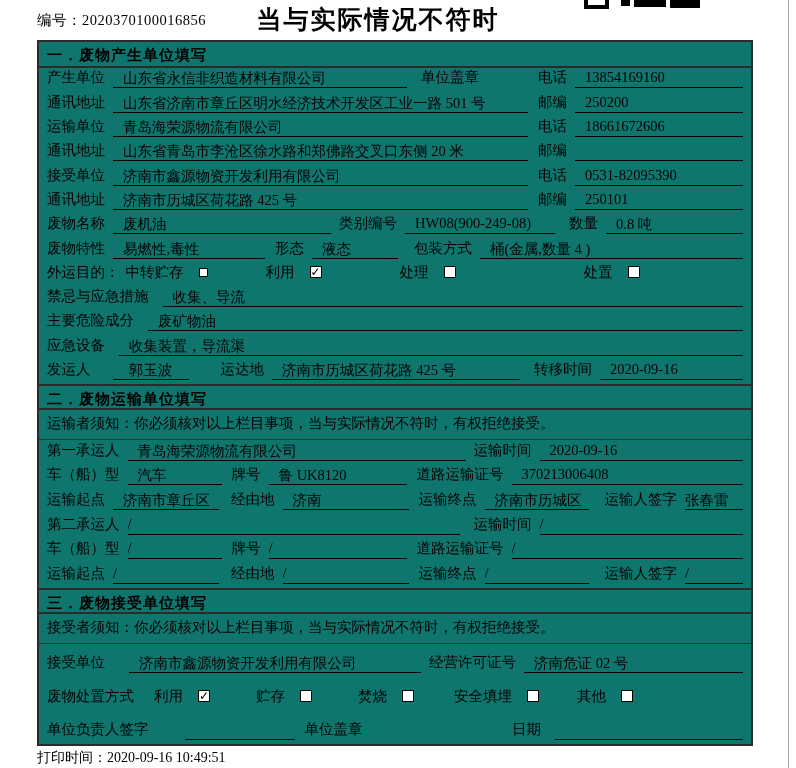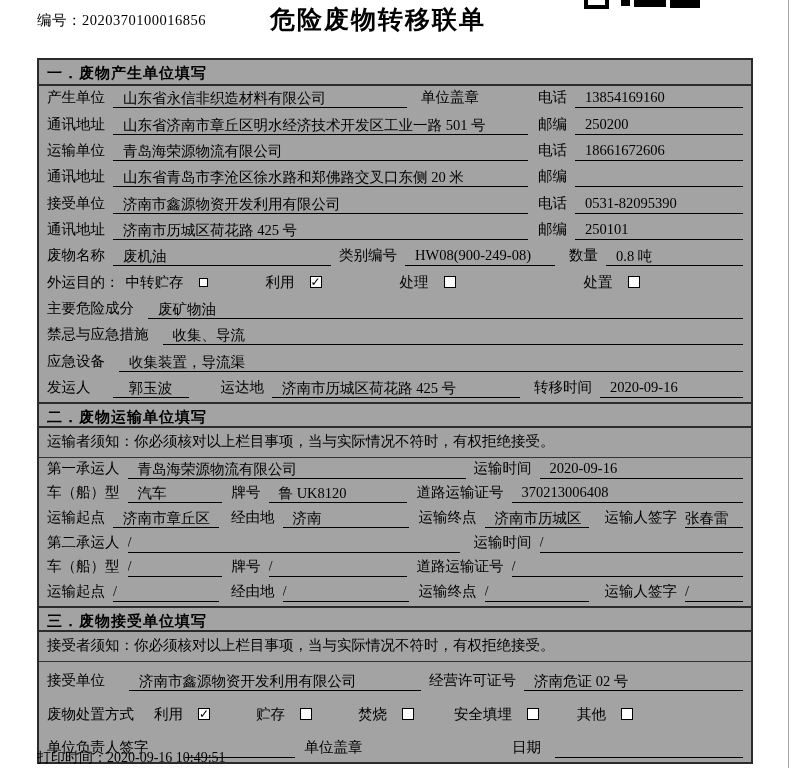--- a/index.html
+++ b/index.html
@@ -13,21 +13,21 @@
   .title  { position:absolute; left:0; right:40px; top:3px; text-align:center; font-size:25px; font-weight:bold; letter-spacing:2px; }
 
   
   .frag { position:absolute; left:584px; top:0; width:130px; height:11px; overflow:hidden; }
   .frag .f { position:absolute; top:-10px; background:#000; }
   .frag .fbox { left:0; width:25px; height:19px; background:transparent; border:4px solid #000; }
   .frag .f1 { left:37px; width:9px; height:16px; }
   .frag .f2 { left:50px; width:32px; height:17px; }
   .frag .f3 { left:86px; width:30px; height:18px; }
 
-  .form { position:absolute; left:37px; top:40px; width:716px; height:706px; border:2px solid #2b2b2b; display:flex; flex-direction:column; background:#a3a3a3;margin-top:18px; }
+  .form { position:absolute; left:37px; top:40px; width:716px; height:706px; border:2px solid #2b2b2b; display:flex; flex-direction:column; background:#0f766e; }
 
   .sec-head { height:26px; border-bottom:2px solid #2b2b2b; font-weight:bold; font-size:15px; padding:4px 0 0 8px; letter-spacing:1px; }
   .sec-head.bt { border-top:2px solid #2b2b2b; }
 
   .rows { display:flex; flex-direction:column; }
   .rows1 { height:316px; }
   .rows2 { height:148px; }
   .rows3 { flex:1; }
 
   .row { flex:1; display:flex; align-items:flex-end; padding:0 8px 4px 8px; font-size:14.5px; }
@@ -46,21 +46,21 @@
 
   .footer { position:absolute; left:37px; top:749px; font-size:14px; }
 </style>
 </head>
 <body>
 
 <div class="page">
 
   <div class="serial"><span>编号：</span><span>2020370100016856</span></div>
 
-  <div class="title">危险废物转移联单</div>
+  <div class="title">当与实际情况不符时</div>
 
   <div class="frag">
     <div class="f fbox"></div>
     <div class="f f1"></div>
     <div class="f f2"></div>
     <div class="f f3"></div>
 
   </div>
 
   <div class="form">
@@ -114,20 +114,28 @@
 
       <div class="row">
         <span class="lb">废物名称</span>
         <span class="fl" style="width:218px">废机油</span>
         <span class="lb" style="margin-left:8px">类别编号</span>
         <span class="fl" style="width:150px">HW08(900-249-08)</span>
         <span class="lb" style="margin-left:14px">数量</span>
         <span class="fl grow">0.8 吨</span>
       </div>
 
+      <div class="row">
+        <span class="lb">废物特性</span>
+        <span class="fl" style="width:152px">易燃性,毒性</span>
+        <span class="lb" style="margin-left:10px">形态</span>
+        <span class="fl" style="width:86px">液态</span>
+        <span class="lb" style="margin-left:16px">包装方式</span>
+        <span class="fl grow">桶(金属,数量 4 )</span>
+      </div>
 
       <div class="row">
         <span class="lb">外运目的：</span>
         <span class="opt" style="margin-left:6px">
             <span>中转贮存</span>
             <span class="cb small"></span>
           </span>
         <span class="opt" style="margin-left:58px">
             <span>利用</span>
             <span class="cb checked"></span>
@@ -136,27 +144,27 @@
             <span>处理</span>
             <span class="cb"></span>
           </span>
         <span class="opt" style="margin-left:128px">
             <span>处置</span>
             <span class="cb"></span>
           </span>
       </div>
 
       <div class="row">
+        <span class="lb">禁忌与应急措施</span>
+        <span class="fl grow" style="margin-left:14px">收集、导流</span>
+      </div>
+
+      <div class="row">
         <span class="lb">主要危险成分</span>
         <span class="fl grow" style="margin-left:14px">废矿物油</span>
-      </div>
-
-      <div class="row">
-        <span class="lb">禁忌与应急措施</span>
-        <span class="fl grow" style="margin-left:14px">收集、导流</span>
       </div>
 
       <div class="row">
         <span class="lb">应急设备</span>
         <span class="fl grow" style="margin-left:14px">收集装置，导流渠</span>
       </div>
 
       <div class="row">
         <span class="lb">发运人</span>
         <span class="fl" style="width:76px;margin-left:22px;text-align:center;padding:0 0 1px 0">郭玉波</span>

